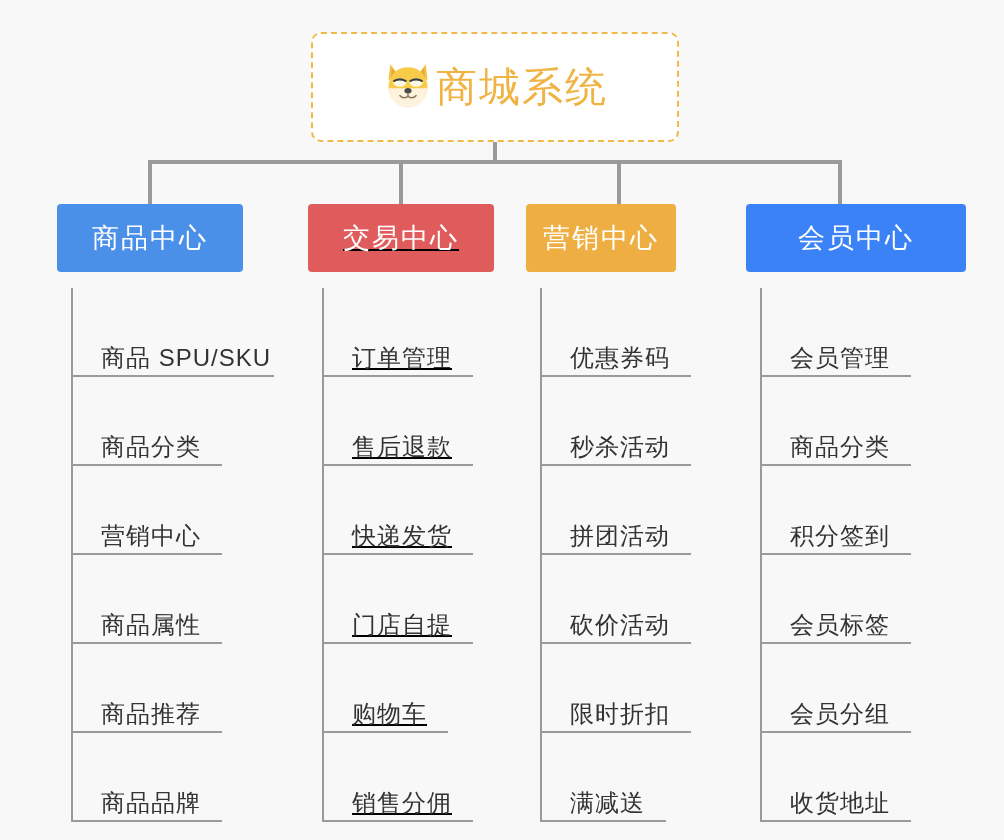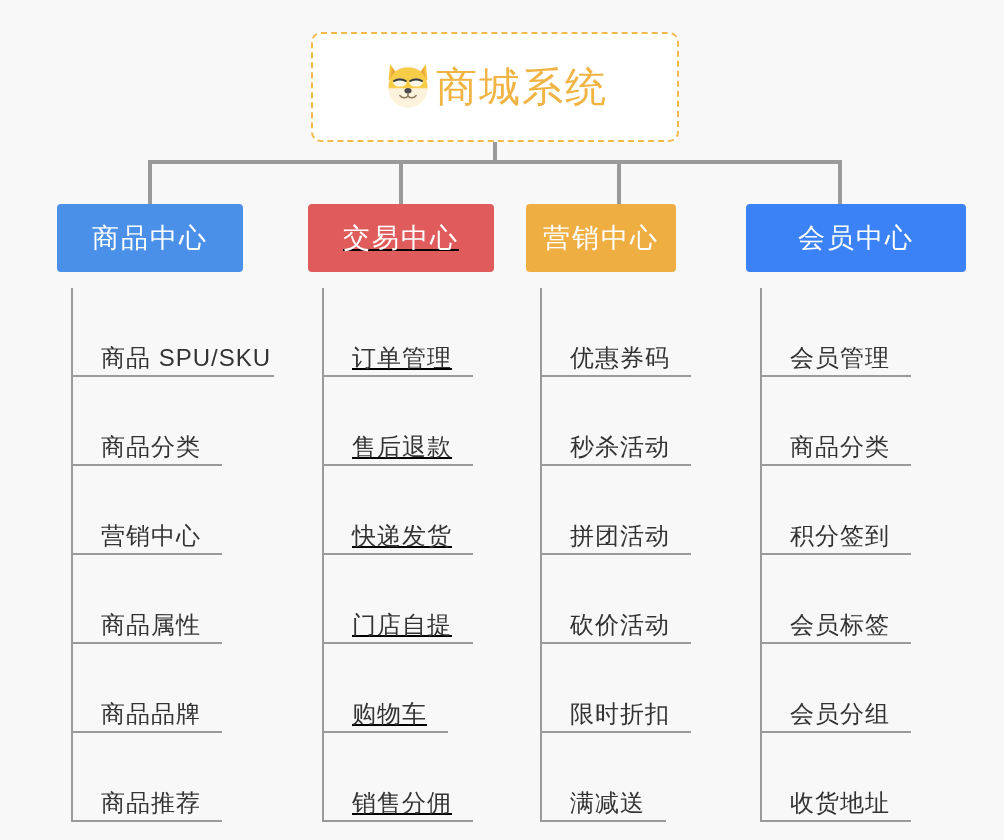--- a/index.html
+++ b/index.html
@@ -109,25 +109,25 @@
       <div class="leaf">
           <div class="leaf-line" style="width:151px;"></div>
           <span class="leaf-label">营销中心</span>
         </div>
       <div class="leaf">
           <div class="leaf-line" style="width:151px;"></div>
           <span class="leaf-label">商品属性</span>
         </div>
       <div class="leaf">
           <div class="leaf-line" style="width:151px;"></div>
+          <span class="leaf-label">商品推荐</span>
+        </div>
+      <div class="leaf">
+          <div class="leaf-line" style="width:151px;"></div>
           <span class="leaf-label">商品品牌</span>
-        </div>
-      <div class="leaf">
-          <div class="leaf-line" style="width:151px;"></div>
-          <span class="leaf-label">商品推荐</span>
         </div>
     </div>
   </div>
 
   <div class="col" style="left:308px;text-decoration:underline;">
     <div class="pill" style="width:186px;background:#e05c5c;">
       <span>交易中心</span>
     </div>
     <div class="leaves">
       <div class="spine" style="height:534px;"></div>

